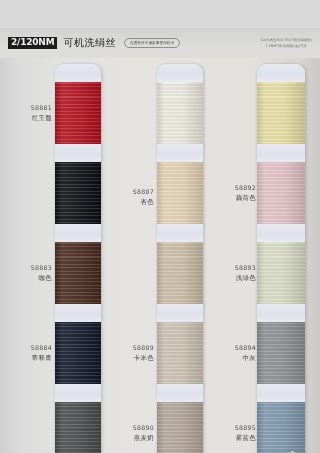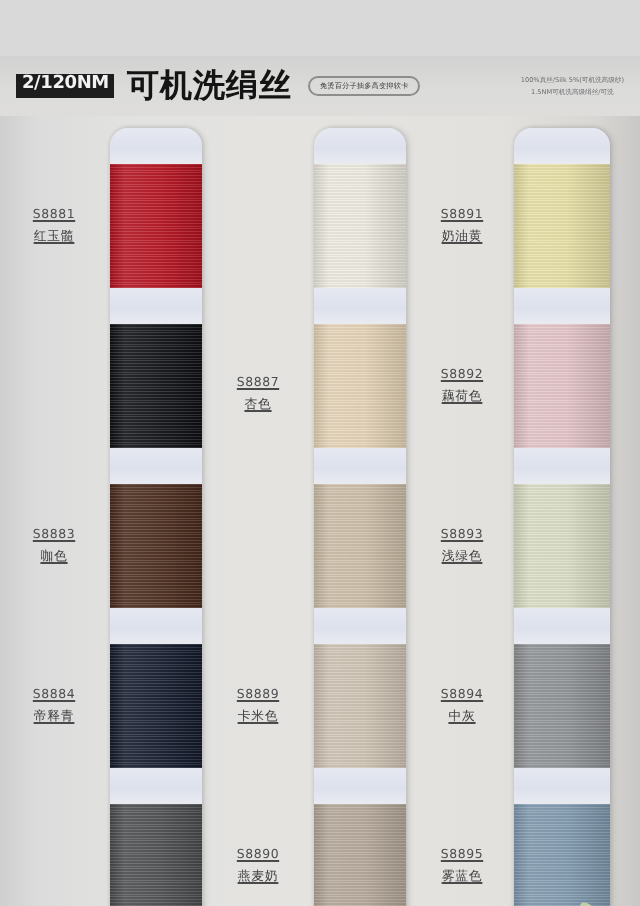--- a/index.html
+++ b/index.html
@@ -49,22 +49,22 @@
     color: #f2f2f2;
     font-weight: bold;
     font-size: 9px;
     letter-spacing: -0.2px;
     padding: 1.5px 3px 2px 3px;
     line-height: 1;
     font-family: "DejaVu Sans", "Liberation Sans", sans-serif;
   }
 
   .hdr-title {
-    font-size: 16px;
-    font-weight: bold;
+    font-size: 10px;
+    font-weight: normal;
     color: #141414;
     margin-left: 6px;
     letter-spacing: 0.5px;
     line-height: 1;
     white-space: nowrap;
   }
 
   .hdr-pill {
     margin-left: 8px;
     border: 0.7px solid #8d8d8d;
@@ -146,24 +146,23 @@
     left: 0;
     width: 100%;
     background: linear-gradient(180deg,#e6e9f1 0%, #dde1ec 55%, #e9ebf1 100%);
   }
 
   
   .label {
     position: absolute;
     left: 0;
     width: 50px;
-    text-align: center;
+    text-align: right;
     color: #4a4a4c;
     line-height: 1.45;
-    text-decoration: underline;
   }
   .label .code {
     font-size: 6.2px;
     letter-spacing: 0.3px;
     color: #4e4e50;
     white-space: nowrap;
   }
   .label .name {
     font-size: 6.4px;
     letter-spacing: 0.4px;
@@ -248,24 +247,20 @@
         <div class="gap" style="top: 160px; height: 18px;"></div>
         <div class="seg" style="top: 178px; height: 62px; background-color: rgb(203, 189, 166);"></div>
         <div class="gap" style="top: 240px; height: 18px;"></div>
         <div class="seg" style="top: 258px; height: 62px; background-color: rgb(205, 194, 178);"></div>
         <div class="gap" style="top: 320px; height: 18px;"></div>
         <div class="seg" style="top: 338px; height: 62px; background-color: rgb(179, 166, 152);"></div>
         <div class="gap" style="top: 400px; height: 2px;"></div>
       </div>
     </div>
   <div class="column" id="col-2">
-      <div class="label" style="top: 40px;">
-        <div class="code">S8891</div>
-        <div class="name">奶油黄</div>
-      </div>
       <div class="label" style="top: 120px;">
         <div class="code">S8892</div>
         <div class="name">藕荷色</div>
       </div>
       <div class="label" style="top: 200px;">
         <div class="code">S8893</div>
         <div class="name">浅绿色</div>
       </div>
       <div class="label" style="top: 280px;">
         <div class="code">S8894</div>

